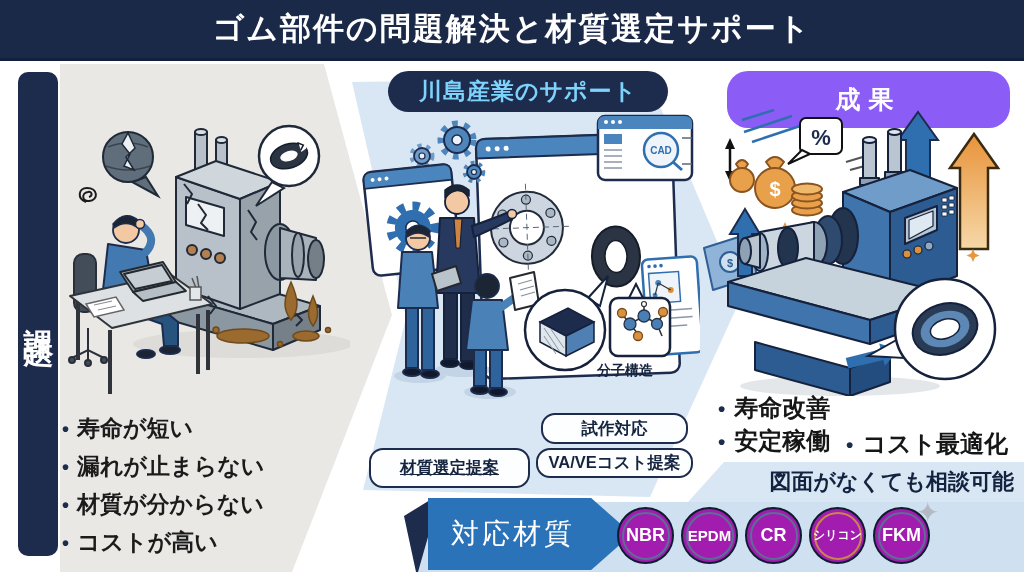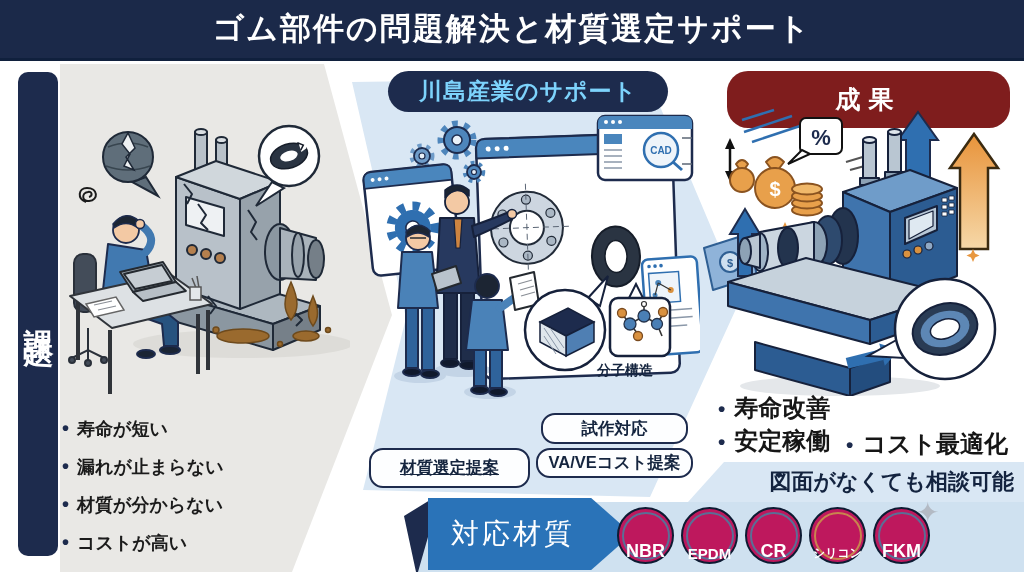--- a/index.html
+++ b/index.html
@@ -25,28 +25,28 @@
   
   .problem-bar{
     position:absolute;left:18px;top:72px;width:40px;height:484px;background:#1d2b4d;
     border-radius:10px;display:flex;align-items:center;justify-content:center;
   }
   .problem-bar span{
     writing-mode:vertical-rl;color:#ffffff;font-size:30px;font-weight:700;letter-spacing:10px;
   }
   .problem-bullets{position:absolute;left:62px;top:410px;margin:0;padding:0;list-style:none;width:280px;}
   .problem-bullets li{
-    font-size:18px;font-weight:700;color:#1b1b1b;line-height:37px;white-space:nowrap;
+    font-size:23px;font-weight:700;color:#1b1b1b;line-height:37px;white-space:nowrap;
   }
   .problem-bullets li::before{content:"•";color:#1d2b4d;margin-right:8px;font-size:20px;}
   
   .pill{position:absolute;display:flex;align-items:center;justify-content:center;border-radius:21px;}
   .pill-support{left:388px;top:71px;width:280px;height:41px;background:#1d2b4d;}
   .pill-support span{color:#7dd3fc;font-size:23px;font-weight:700;letter-spacing:1px;}
-  .pill-result{left:727px;top:71px;width:283px;height:57px;background:#7f1d1d;}
+  .pill-result{left:727px;top:71px;width:283px;height:57px;background:#8b5cf6;}
   .pill-result span{color:#fff;font-size:25px;font-weight:700;letter-spacing:8px;}
   
   .svc-btn{
     position:absolute;display:flex;align-items:center;justify-content:center;
     background:#fdfeff;border:2.5px solid #1d2b4d;border-radius:14px;box-sizing:border-box;
     font-size:16.5px;font-weight:700;color:#15253f;white-space:nowrap;
   }
   .svc-1{left:369px;top:413px;width:163px;height:31px;}
   .svc-2{left:541px;top:413px;width:147px;height:31px;}
   .svc-3{left:369px;top:448px;width:161px;height:40px;text-decoration:underline;}
@@ -78,22 +78,22 @@
     clip-path:polygon(0 16px,100% 0,100% 100%,12px 100%);
   }
   .materials-arrow{
     position:absolute;left:428px;top:498px;width:204px;height:72px;background:#2a73b8;
     clip-path:polygon(0 0,80% 0,100% 50%,80% 100%,0 100%);
     display:flex;align-items:center;justify-content:center;padding-right:34px;box-sizing:border-box;
   }
   .materials-arrow span{color:#ffffff;font-size:28px;font-weight:400;letter-spacing:3px;}
   .badge{
     position:absolute;top:507px;width:57px;height:57px;border-radius:50%;
-    background:#be185d;border:2.5px solid #0e1b33;box-sizing:border-box;
-    display:flex;align-items:flex-end;justify-content:center;
+    background:#a21caf;border:2.5px solid #0e1b33;box-sizing:border-box;
+    display:flex;align-items:center;justify-content:center;
   }
   .badge::after{
     content:"";position:absolute;inset:2.5px;border-radius:50%;border:2px solid #5a6f96;
   }
   .badge.ring-orange::after{border-color:#c8854e;}
   .badge span{color:#fff;font-weight:700;position:relative;z-index:2;}
   .b-0{left:617px;} .b-0 span{font-size:18px;}
   .b-1{left:681px;} .b-1 span{font-size:15px;}
   .b-2{left:745px;} .b-2 span{font-size:18px;}
   .b-3{left:809px;} .b-3 span{font-size:12px;}

